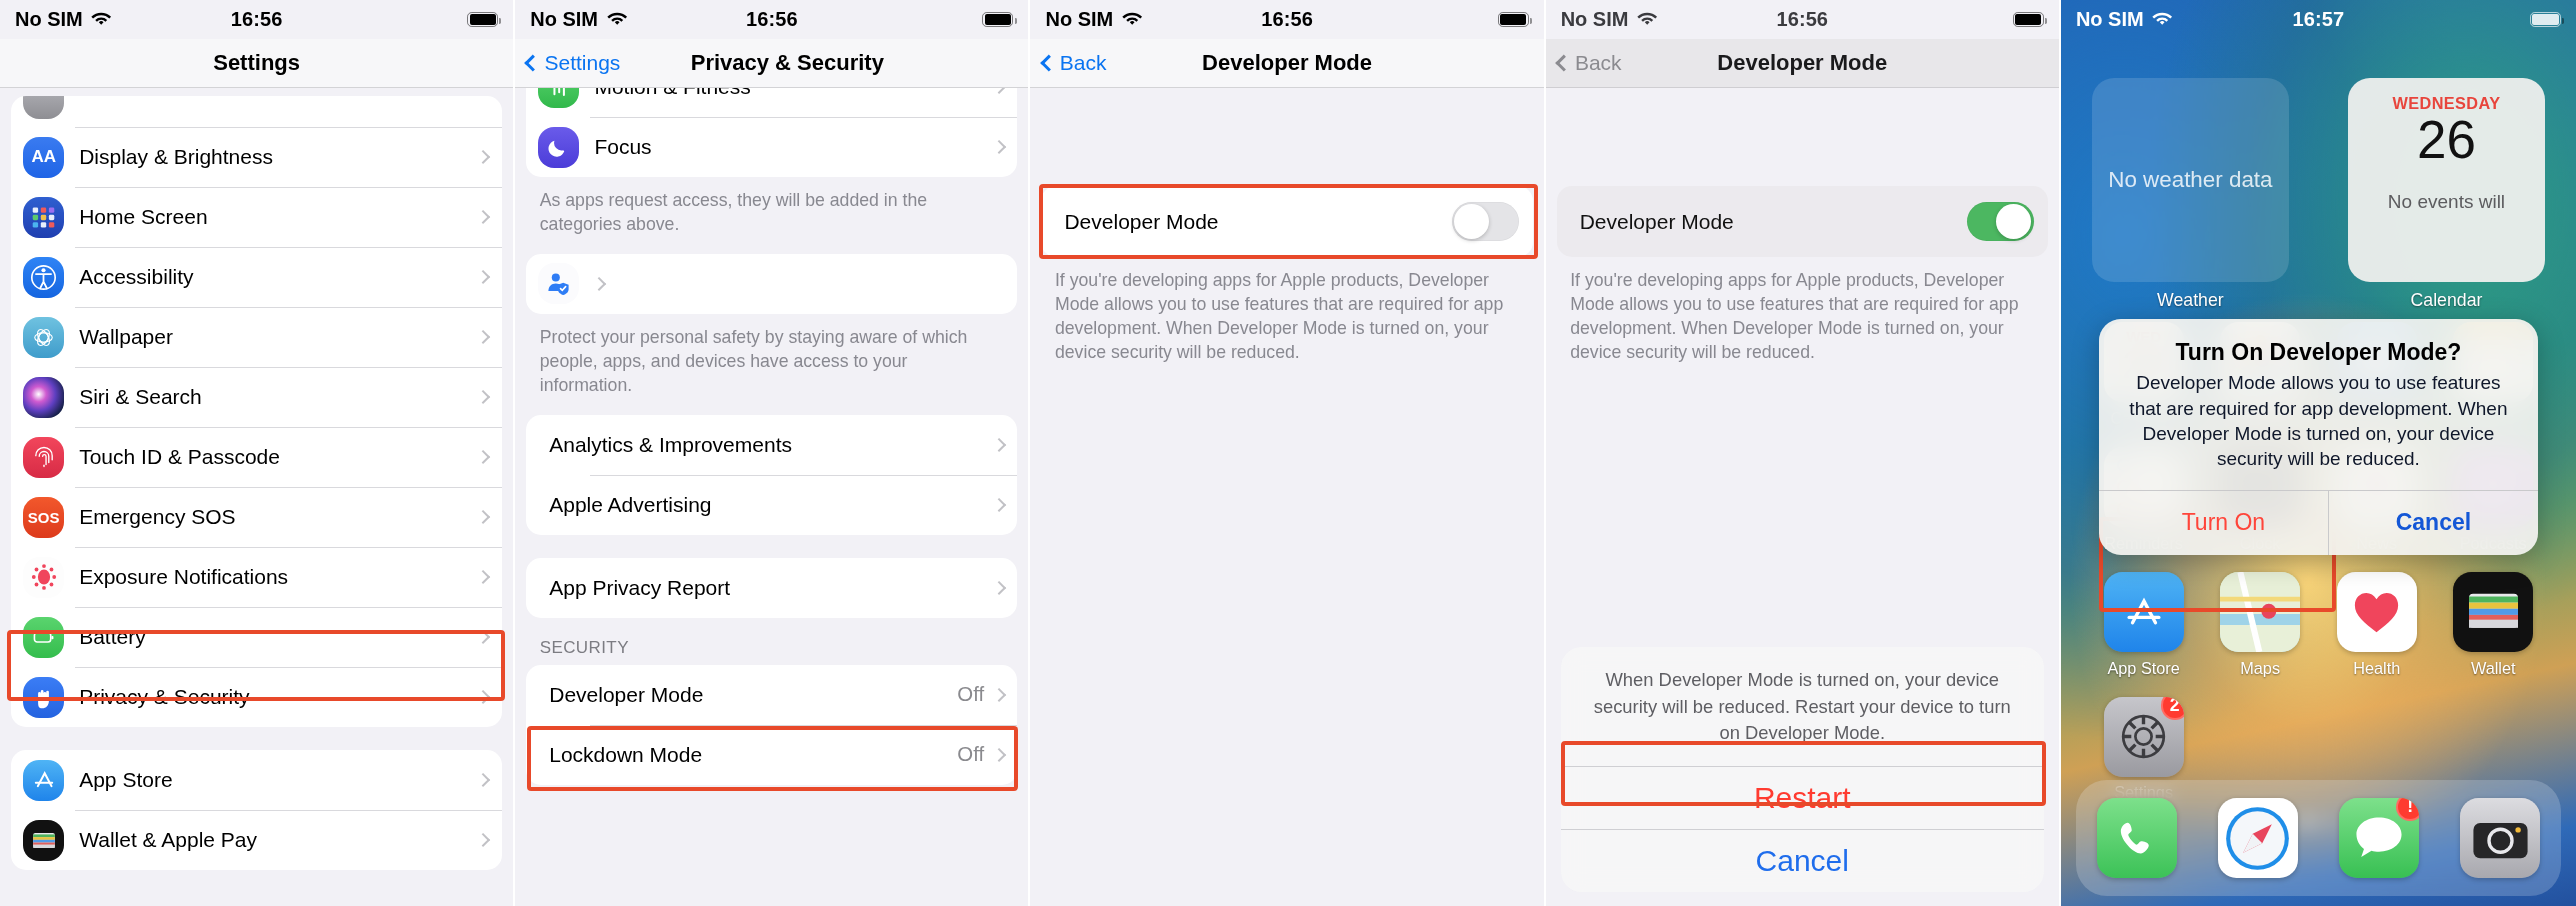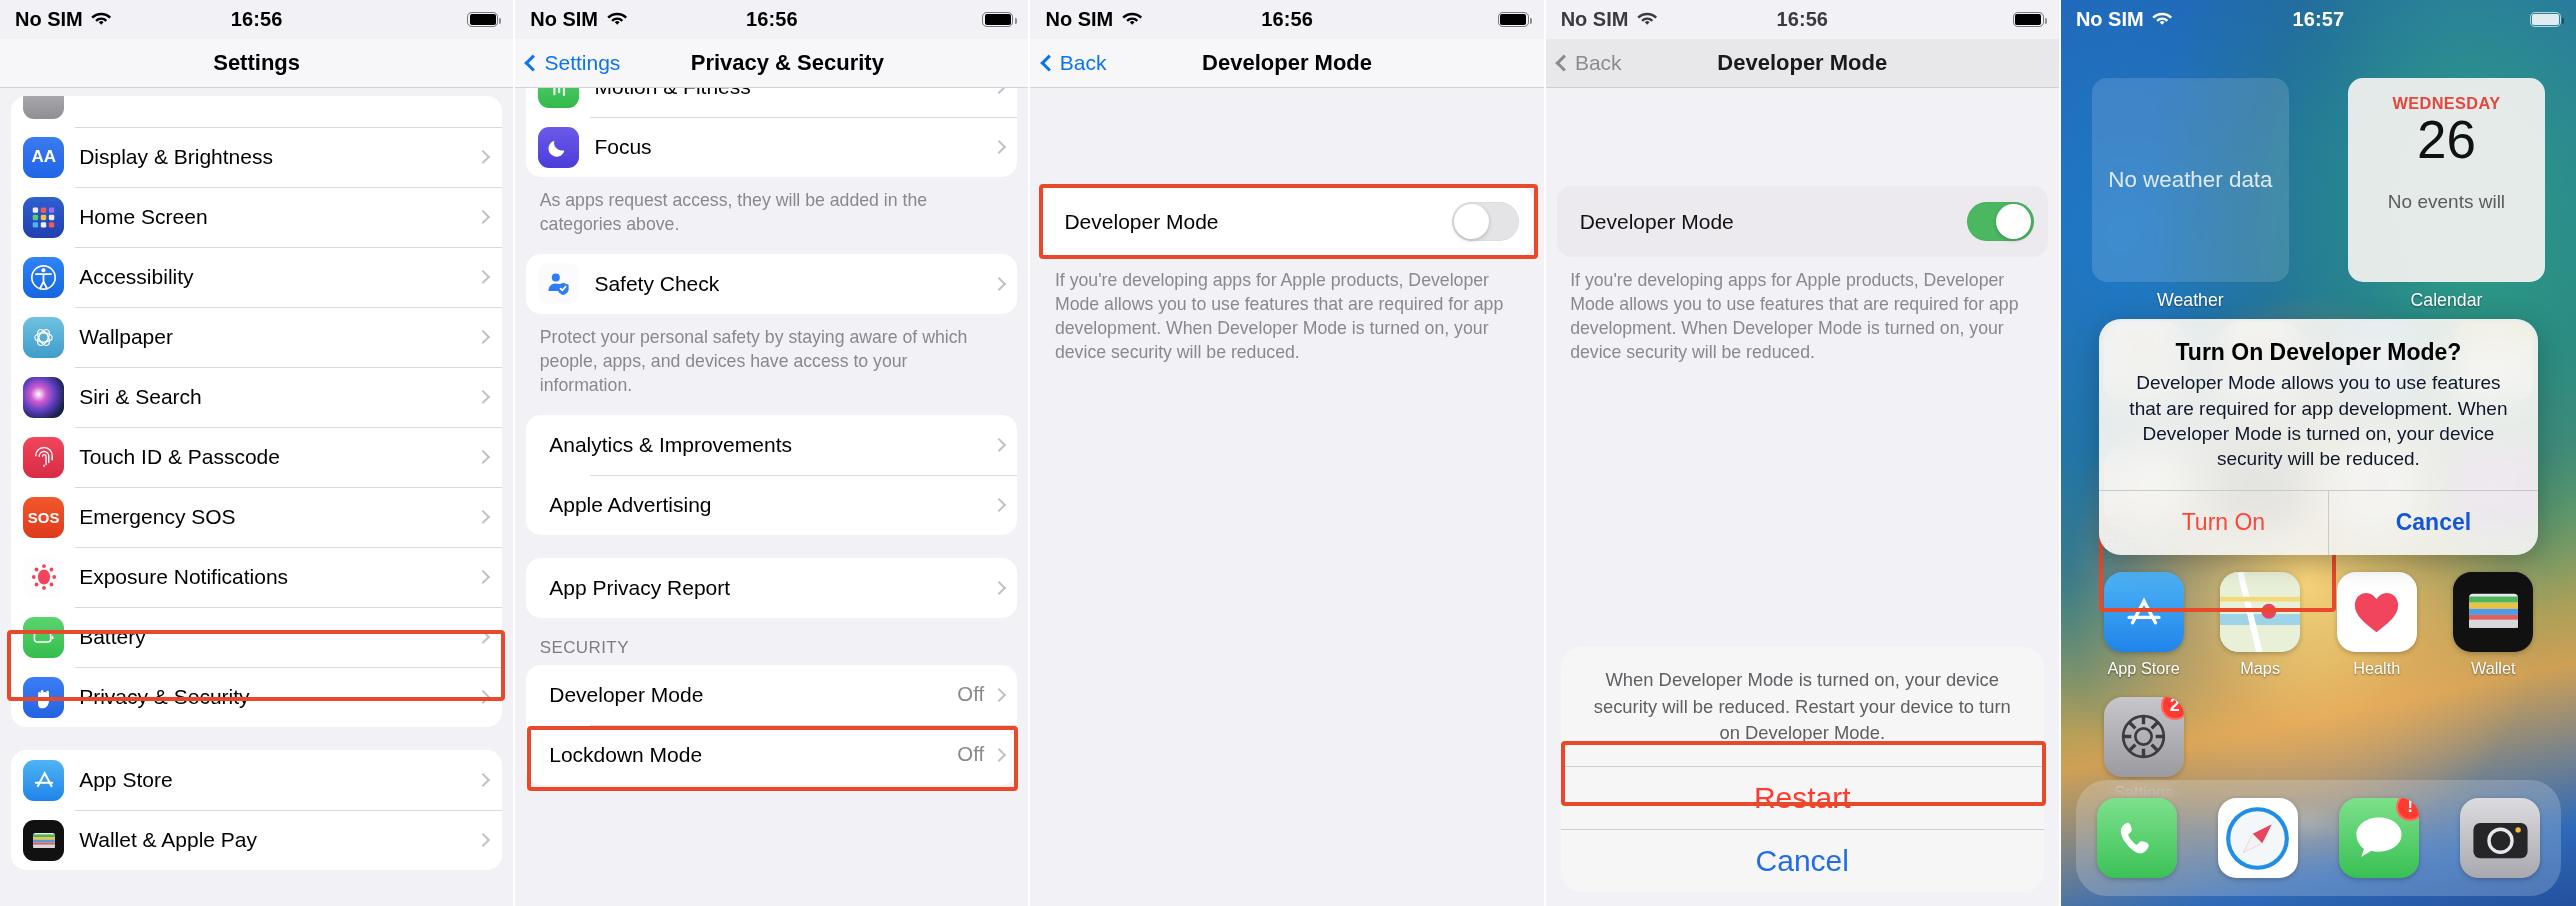--- a/index.html
+++ b/index.html
@@ -83,21 +83,21 @@
   }
   .row {
     display: flex; align-items: center; min-height: 60px;
     padding: 0 13.6px 0 12.2px; position: relative;
   }
   .row + .row::before {
     content: ""; position: absolute; left: 64px; right: 0; top: 0;
     height: 0.7px; background: #d9d9dd;
   }
   .ico {
-    width: 41px; height: 41px; border-radius: 11px; flex: 0 0 41px;
+    width: 41px; height: 41px; border-radius: 16px; flex: 0 0 41px;
     margin-right: 15px; position: relative; overflow: hidden;
     display: flex; align-items: center; justify-content: center;
     font-size: 17px; font-weight: 700; color: #fff;
   }
   .row .label { font-size: 21px; color: #000; flex: 1; }
   .row .value { font-size: 20.4px; color: #8a8a8e; margin-right: 9.5px; }
   .disc {
     width: 10.2px; height: 10.2px; border-right: 2.7px solid #c2c2c6;
     border-top: 2.7px solid #c2c2c6; transform: rotate(45deg); flex: 0 0 auto;
   }
@@ -153,21 +153,21 @@
     background:
       radial-gradient(ellipse 70% 48% at 48% 64%, rgba(255,214,120,.95) 0%, rgba(246,180,96,.55) 34%, rgba(120,180,150,0) 66%),
       radial-gradient(ellipse 78% 60% at 78% 22%, rgba(44,160,128,.92) 0%, rgba(36,120,130,.45) 52%, rgba(0,0,0,0) 78%),
       radial-gradient(ellipse 86% 68% at 12% 26%, rgba(30,120,200,.95) 0%, rgba(24,88,170,.5) 56%, rgba(0,0,0,0) 82%),
       linear-gradient(168deg, #2a6fc0 0%, #2f7fae 22%, #2f8f86 44%, #6a9f63 60%, #cfa055 76%, #2f6ab8 92%, #22509e 100%);
   }
   .hs { position: absolute; inset: 0; }
   .widgets { display: flex; gap: 23px; padding: 39px 31px 0 31px; }
   .widget { width: 197px; }
   .wcard {
-    height: 204px; border-radius: 15px;
+    height: 204px; border-radius: 22px;
     display: flex; flex-direction: column; align-items: center; justify-content: center;
   }
   .wcard.weather {
     background: rgba(255,255,255,.14);
     color: rgba(255,255,255,.82); font-size: 22.4px; text-align: center; line-height: 1.3;
     backdrop-filter: blur(2px);
   }
   .wcard.cal {
     background: rgba(240,240,238,.94);
     justify-content: flex-start; padding-top: 16.3px;
@@ -465,21 +465,20 @@
       <div class="group">
         <div class="row">
           <div class="ico" style="background:#fbfbfd">
             <svg width="31" height="31" viewBox="0 0 46 46">
               <circle cx="19" cy="14" r="6" fill="#2f7df5"></circle>
               <path d="M8 34c0-7 5-11 11-11s11 4 11 11Z" fill="#2f7df5"></path>
               <path d="M30 22l8 3v6c0 5-4 7.5-8 9-4-1.5-8-4-8-9v-6Z" fill="#2f7df5"></path>
               <path d="M26 30.5l2.6 2.6 5-5.4" stroke="#fff" stroke-width="2.4" fill="none" stroke-linecap="round"></path>
             </svg>
           </div>
-          <span class="label">Safety Check</span>
           <span class="disc"></span>
         </div>
       </div>
       <div class="footnote">Protect your personal safety by staying aware of which people, apps, and devices have access to your information.</div>
 
       <div class="group">
         <div class="row" style="padding-left:23px">
           <span class="label">Analytics &amp; Improvements</span>
           <span class="disc"></span>
         </div>

